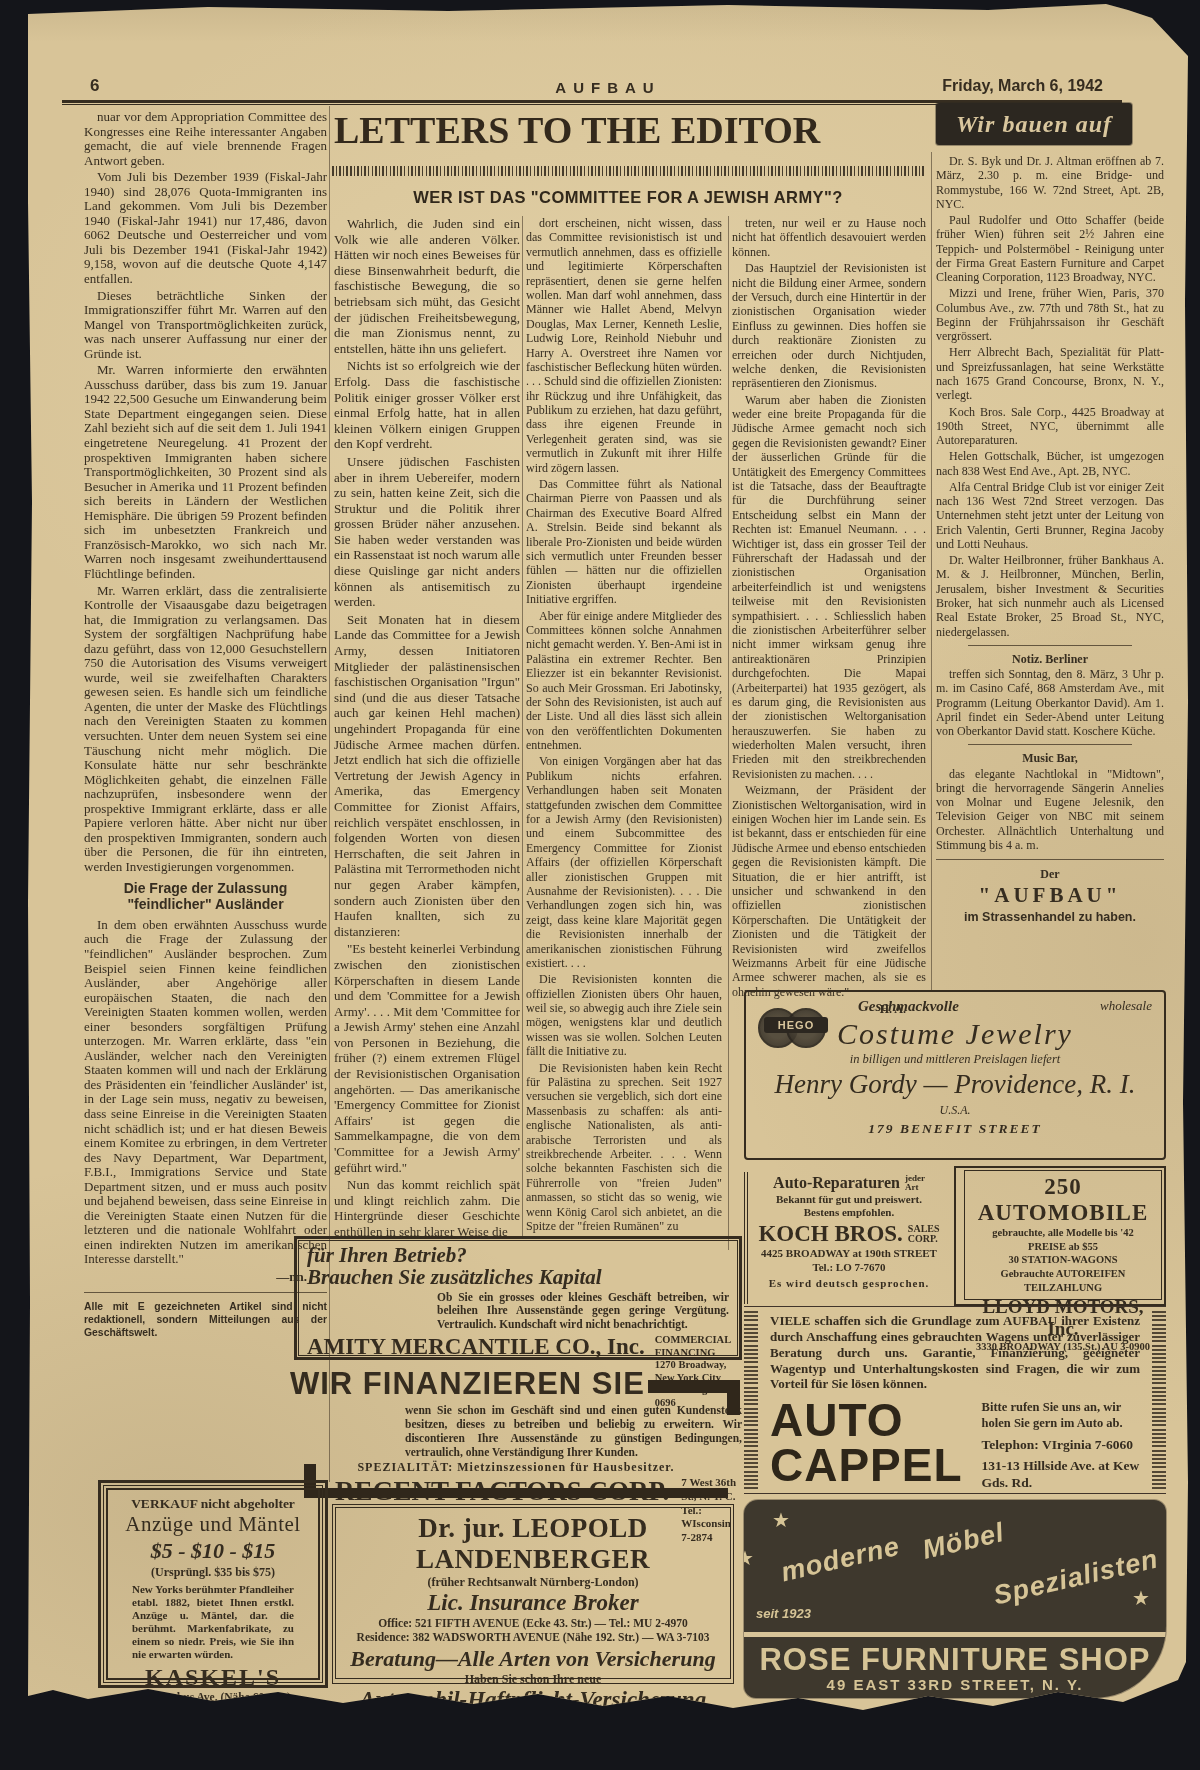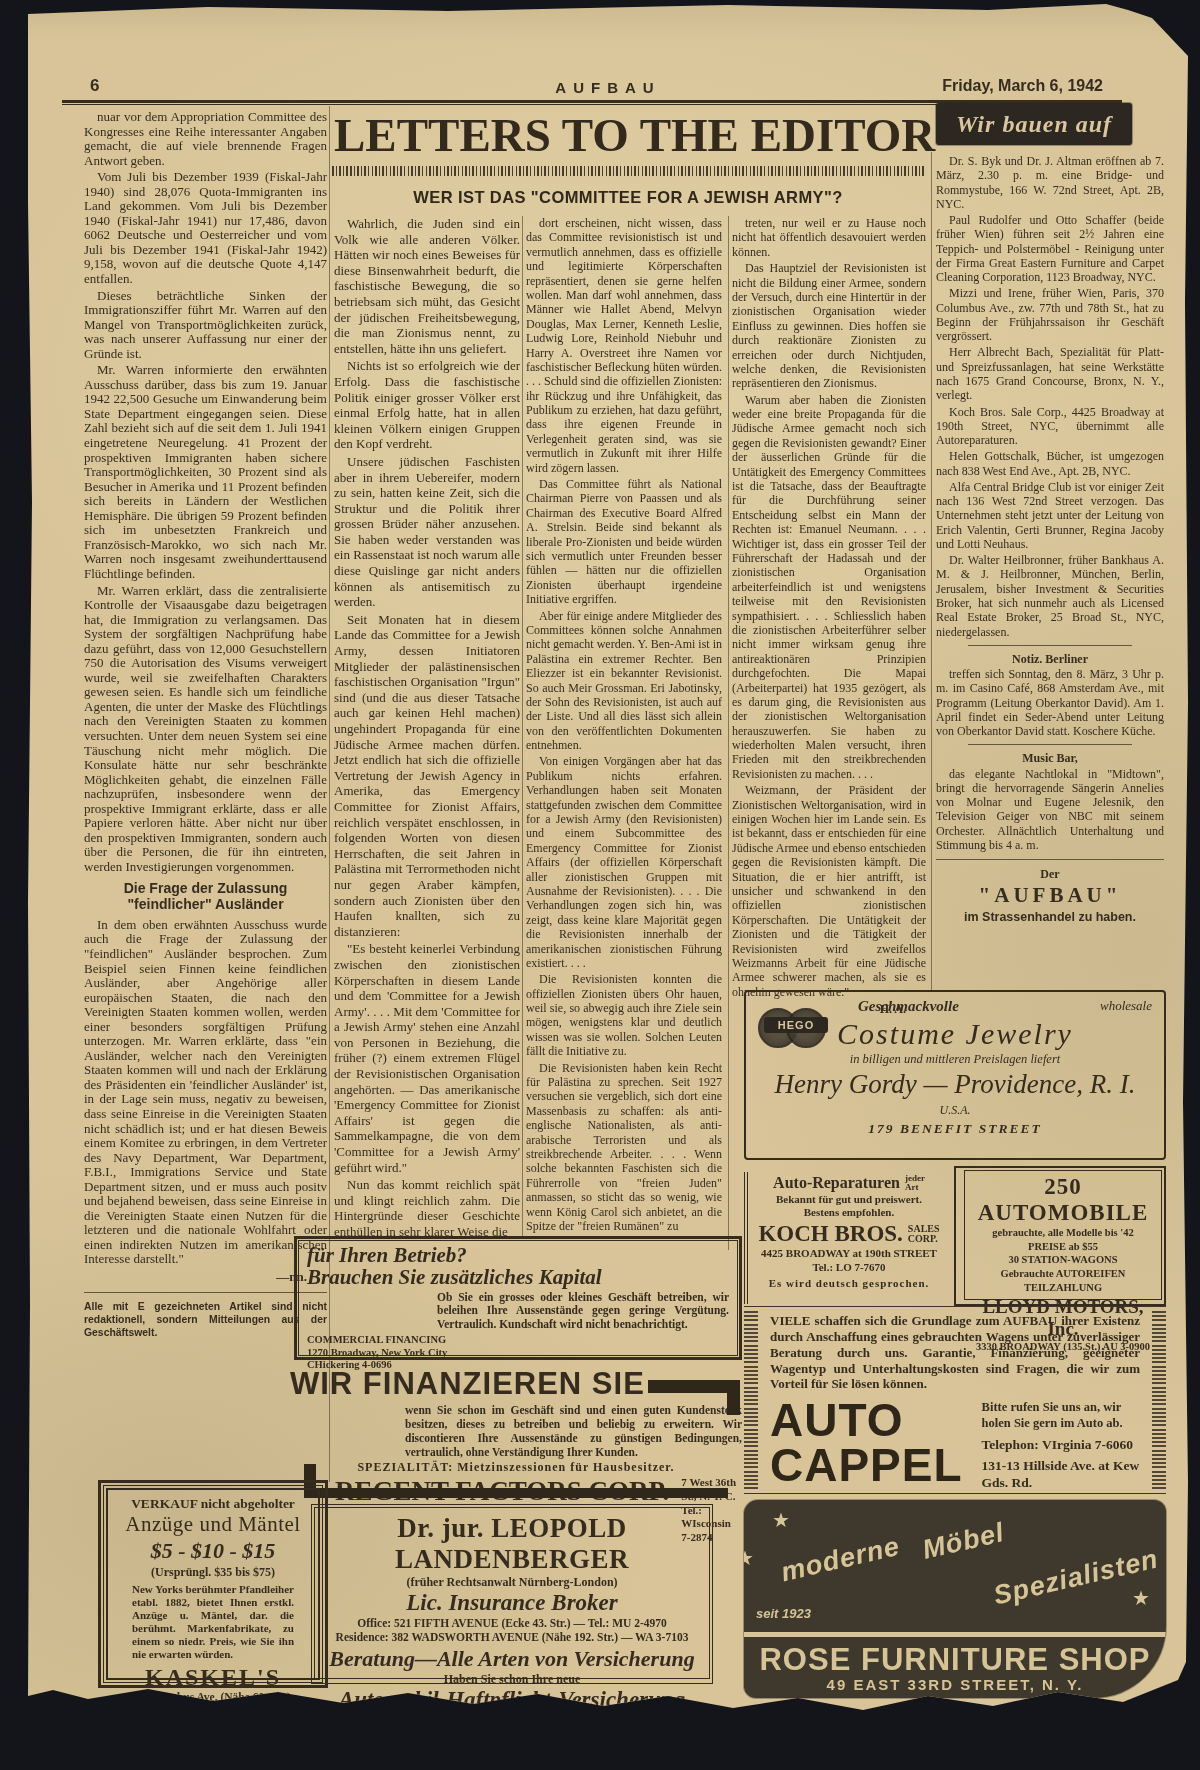--- a/index.html
+++ b/index.html
@@ -32,21 +32,21 @@
   .sig{text-align:right;font-weight:bold;padding-right:20px;margin:3px 0 5px;text-indent:0;}
   .note{font-size:.8em;font-weight:bold;font-family:"Liberation Sans",sans-serif;
         line-height:1.25;margin-top:2px;}
   .rule{border-top:1px solid rgba(62,50,34,.75);margin:7px 0;height:0;}
   .rules{border-top:1px solid rgba(62,50,34,.75);width:72%;margin:6px auto;height:0;}
   .ctr{text-align:center;font-weight:bold;text-indent:0;}
   .big{text-align:center;font-weight:bold;font-size:1.75em;letter-spacing:4px;text-indent:0;}
   .ctrb{text-align:center;font-weight:bold;font-family:"Liberation Sans",sans-serif;
         font-size:1.04em;text-indent:0;}
   
-  .letters-title{font-weight:bold;font-size:47px;white-space:nowrap;letter-spacing:0px;
+  .letters-title{font-weight:bold;font-size:38px;white-space:nowrap;letter-spacing:0px;
                  transform:scaleX(.92);transform-origin:left center;color:#33291c;margin-top:21px;}
   .hatch{background:repeating-linear-gradient(90deg,rgba(45,36,24,.85) 0 1.5px,rgba(0,0,0,0) 1.5px 3.6px);}
   .headline{font-family:"Liberation Sans",sans-serif;font-weight:bold;font-size:16.5px;
             text-align:center;letter-spacing:.4px;color:#31281b;}
   
   .wba{background:#2c2720;color:#d9c69d;display:flex;align-items:center;justify-content:center;
        font-style:italic;font-weight:bold;font-size:24px;letter-spacing:1px;
        border-radius:3px;box-shadow:0 0 0 1px rgba(44,39,32,.4);}
   
   .adbox{position:absolute;box-sizing:border-box;color:#352c1f;}
@@ -308,20 +308,21 @@
       <div class="rose-name">ROSE FURNITURE SHOP</div>
       <div class="rose-addr">49 EAST 33RD STREET, N. Y.</div>
     </div>
 
     <div class="adbox amity" style="left:266px;top:1234px;width:448px;height:124px;">
       <div class="amity-i">
         <div class="am-t">für Ihren Betrieb?</div>
         <div class="am-t">Brauchen Sie zusätzliches Kapital</div>
         <div class="am-body">Ob Sie ein grosses oder kleines Geschäft betreiben, wir beleihen Ihre Aussenstände gegen geringe Vergütung. Vertraulich. Kundschaft wird nicht benachrichtigt.</div>
         <div class="am-row">
+          <span class="am-name">AMITY MERCANTILE CO., Inc.</span>
           <span class="am-info">
             <div>COMMERCIAL FINANCING</div>
             <div>1270 Broadway, New York City</div>
             <div>CHickering 4-0696</div>
           </span>
         </div>
       </div>
     </div>
 
     <div class="adbox" style="left:262px;top:1364px;width:452px;height:132px;">
@@ -334,21 +335,21 @@
         <span class="rg-name">REGENT FACTORS CORP.</span>
         <span class="rg-info">
           <div>7 West 36th St., N. Y. C.</div>
           <div>Tel.: WIsconsin 7-2874</div>
         </span>
       </div>
       <div class="inkbar" style="left:14px;bottom:0;right:14px;height:10px;"></div>
       <div class="inkbar" style="left:14px;bottom:10px;width:12px;height:24px;"></div>
     </div>
 
-    <div class="adbox landen" style="left:283px;top:1502px;width:402px;height:180px;">
+    <div class="adbox landen" style="left:304px;top:1502px;width:402px;height:180px;">
       <div class="landen-i">
         <div class="ld-name">Dr. jur. LEOPOLD LANDENBERGER</div>
         <div class="ld-s">(früher Rechtsanwalt Nürnberg-London)</div>
         <div class="ld-role">Lic. Insurance Broker</div>
         <div class="ld-a">Office: 521 FIFTH AVENUE (Ecke 43. Str.) — Tel.: MU 2-4970</div>
         <div class="ld-a">Residence: 382 WADSWORTH AVENUE (Nähe 192. Str.) — WA 3-7103</div>
         <div class="ld-l1">Beratung—Alle Arten von Versicherung</div>
         <div class="ld-s">Haben Sie schon Ihre neue</div>
         <div class="ld-l3">Automobil-Haftpflicht-Versicherung</div>
         <div class="ld-a">Das neue Gesetz tritt Januar 1942 in Kraft.</div>

